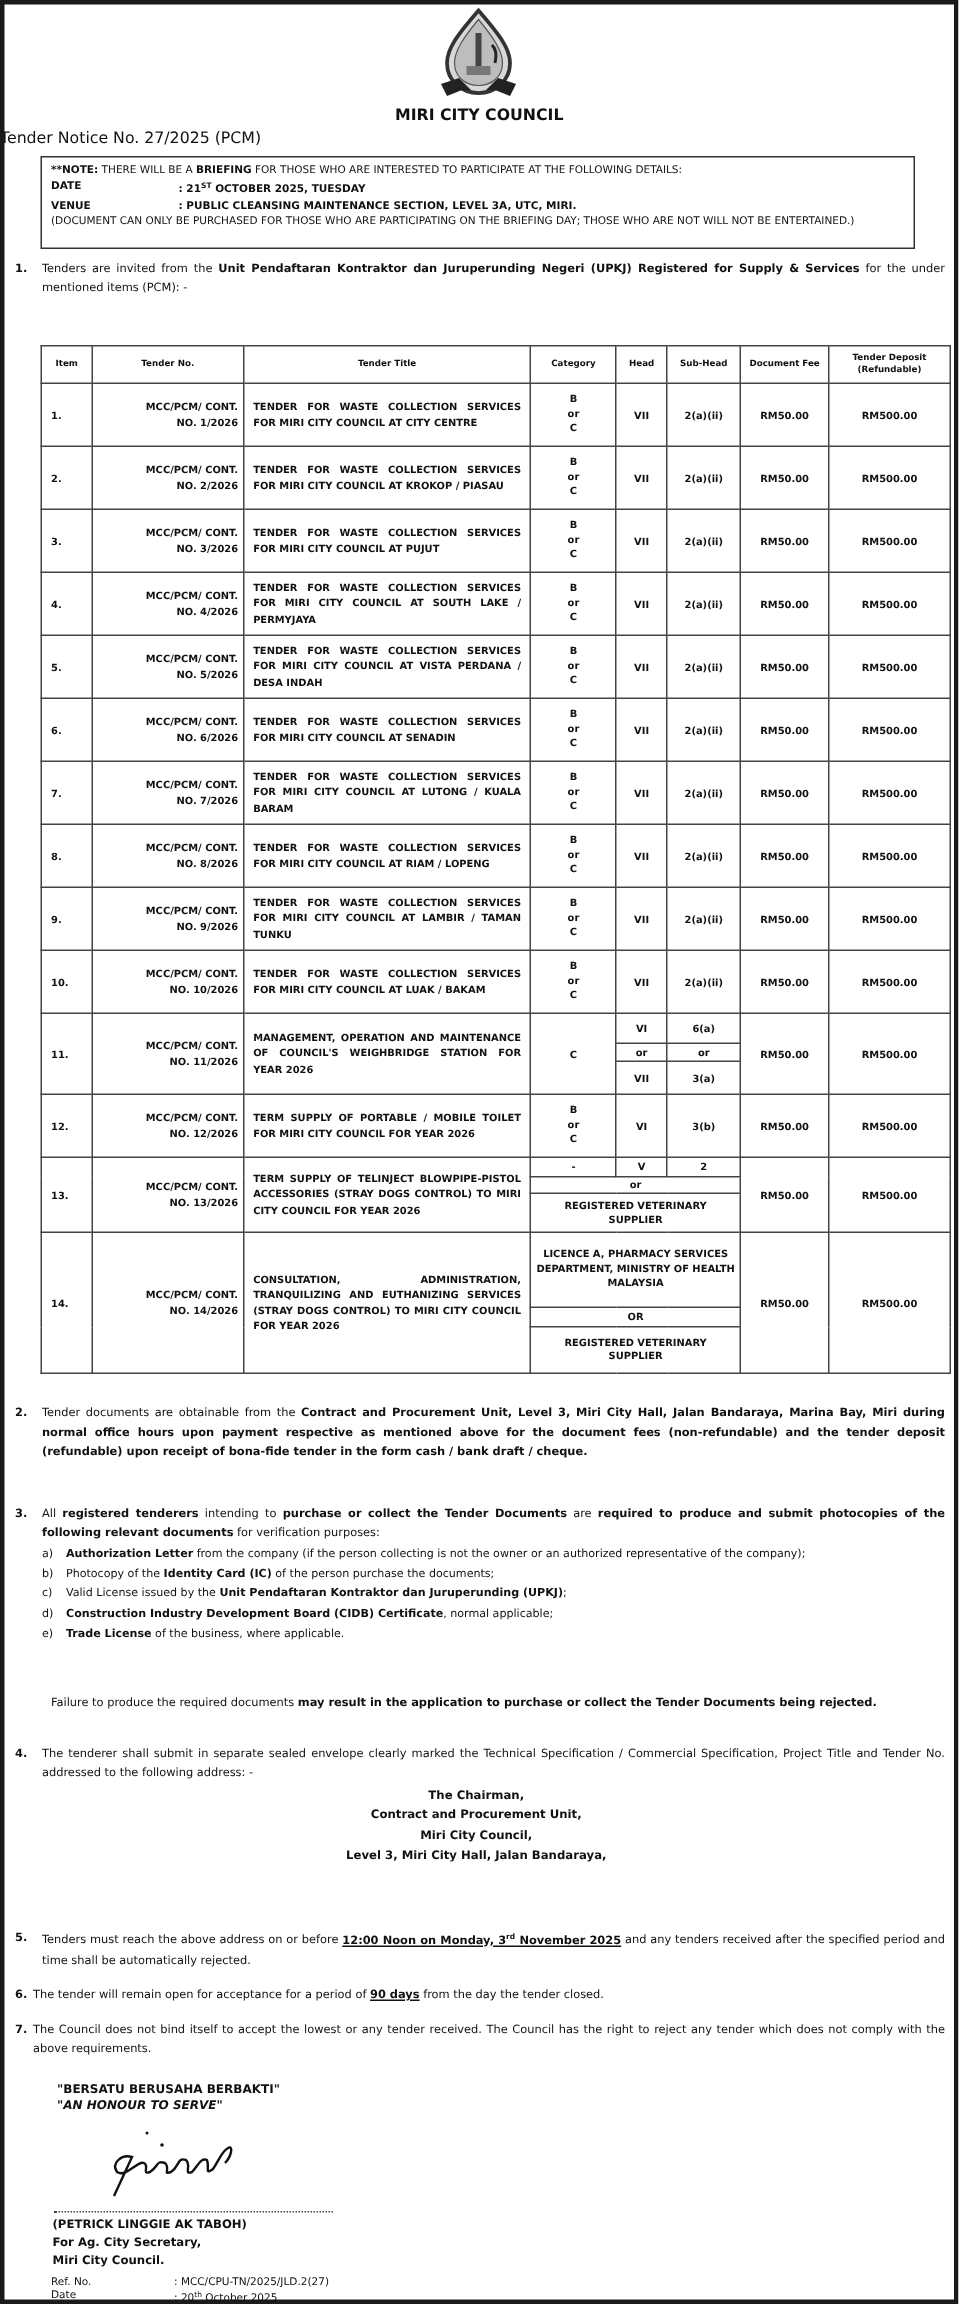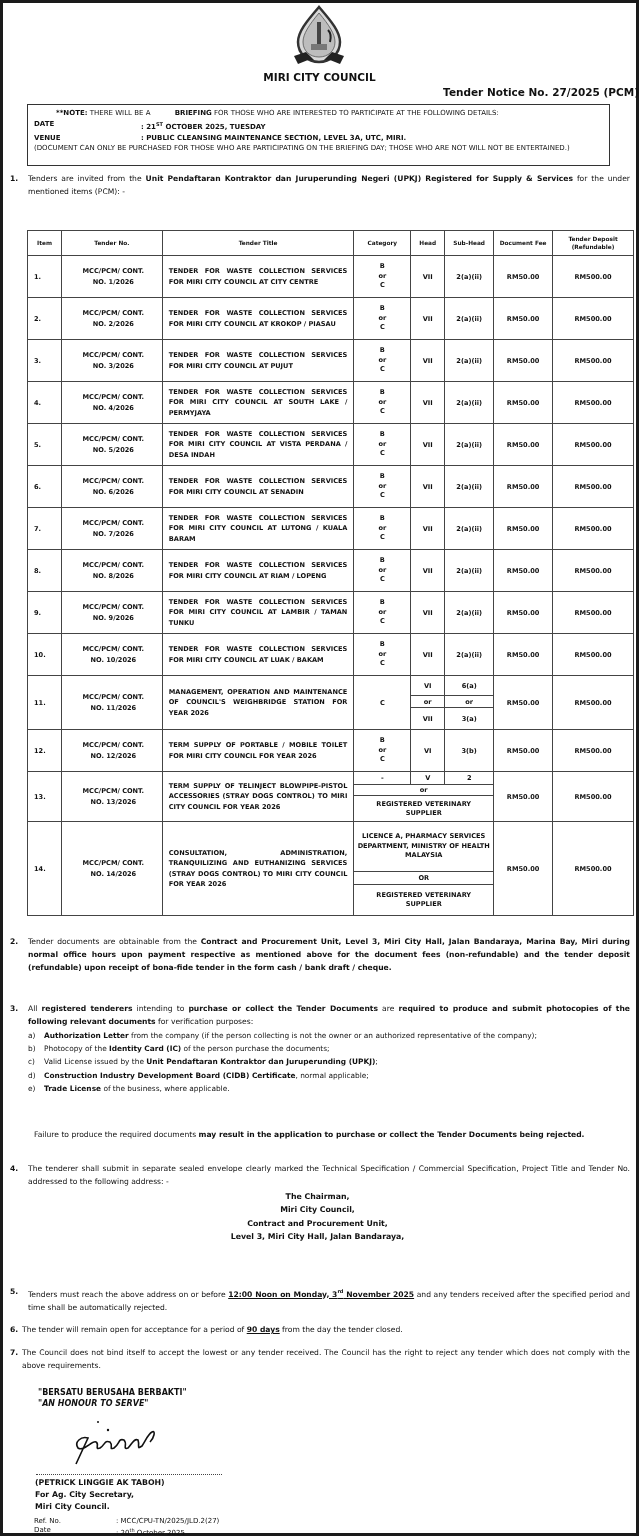--- a/index.html
+++ b/index.html
@@ -2,35 +2,35 @@
 <html><head>
 <meta charset="utf-8">
 <style>
   * { box-sizing: border-box; margin: 0; padding: 0; }
   html, body { width: 639px; height: 1536px; background: #ffffff; overflow: hidden; }
   body { font-family: "DejaVu Sans", "Liberation Sans", sans-serif; color: #111; position: relative; }
   .frame { position: absolute; left: 0; top: 0; width: 639px; height: 1536px; border: 3px solid #1a1a1a; }
   .abs { position: absolute; }
   .logo { left: 284px; top: 4px; width: 70px; height: 64px; }
   .title1 { left: 0; width: 639px; top: 71px; text-align: center; font-weight: bold; font-size: 10.5px; }
-  .title2 { left: 0; width: 639px; top: 86px; text-align: right; font-weight: bold; font-size: 10.5px; }
+  .title2 { left: 0; width: 639px; top: 86px; text-align: left; font-weight: normal; font-size: 10.5px; }
   .note { left: 27px; top: 104px; width: 583px; height: 62px; border: 1px solid #333; padding: 3px 6px; font-size: 7px; line-height: 10.6px; }
   .note .row { display: flex; }
   .note .lbl { width: 85px; font-weight: bold; }
-  .note b { font-weight: bold; margin-left: 22px; }
+  .note b { font-weight: bold; }
   .para { left: 10px; width: 620px; font-size: 7.6px; line-height: 13px; }
   .para .num { position: absolute; left: 0; font-weight: bold; }
   .para .txt { margin-left: 18px; text-align: justify; }
   b { font-weight: bold; }
   u { text-decoration: underline; }
   table.tender { position: absolute; left: 27px; top: 230px; width: 607px; border-collapse: collapse; font-size: 6.6px; font-weight: bold; }
   table.tender th, table.tender td { border: 1px solid #444; text-align: center; vertical-align: middle; padding: 0 3px; }
   table.tender th { font-size: 5.8px; line-height: 8px; height: 25px; }
   table.tender td.title { text-align: justify; text-align-last: left; padding: 1px 6px; line-height: 10.3px; }
-  table.tender td.tno { text-align: center; padding-left: 6px; line-height: 10.5px; }
+  table.tender td.tno { text-align: right; padding-left: 6px; line-height: 10.5px; }
   table.tender td.item { text-align: left; padding-left: 6px; }
   table.tender td.cat { line-height: 9.5px; }
   .sublist { position: absolute; left: 76px; font-size: 7.4px; line-height: 13.2px; width: 550px; }
   .sublist .li { display: flex; }
   .sublist .mk { width: 12px; flex: none; }
   .addr { left: 0; width: 635px; text-align: center; font-weight: bold; font-size: 7.8px; line-height: 13.4px; }
   .motto { left: 38px; font-weight: bold; font-size: 8px; line-height: 11px; }
   .sig { left: 36px; top: 1420px; width: 180px; height: 46px; }
   .dots { left: 36px; top: 1474px; width: 186px; border-top: 1px dotted #444; }
   .signer { left: 35px; top: 1477px; font-weight: bold; font-size: 7.8px; line-height: 12.2px; }
@@ -380,22 +380,22 @@
 <div class="abs para" style="top:1128px; left:34px; width:596px;">
   <div style="text-align:justify"><span>Failure to produce the required documents </span><b>may result in the application to purchase or collect the Tender Documents being rejected.</b></div>
 </div>
 
 <div class="abs para" style="top:1162px;">
   <span class="num">4.</span>
   <div class="txt">The tenderer shall submit in separate sealed envelope clearly marked the Technical Specification / Commercial Specification, Project Title and Tender No. addressed to the following address: -</div>
 </div>
 <div class="abs addr" style="top:1190px;">
   <div>The Chairman,</div>
+  <div>Contract and Procurement Unit,</div>
   <div>Miri City Council,</div>
-  <div>Contract and Procurement Unit,</div>
   <div>Level 3, Miri City Hall, Jalan Bandaraya,</div>
 </div>
 
 <div class="abs para" style="top:1285px;">
   <span class="num">5.</span>
   <div class="txt"><span>Tenders must reach the above address on or before </span><b><u><span>12:00 Noon on Monday, 3</span><sup style="font-size:5px">rd</sup><span> November 2025</span></u></b><span> and any tenders received after the specified period and time shall be automatically rejected.</span></div>
 </div>
 
 <div class="abs para" style="top:1323px;">
   <span class="num">6.</span>

